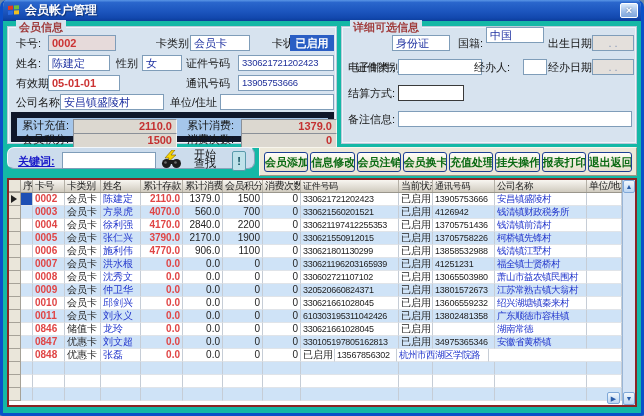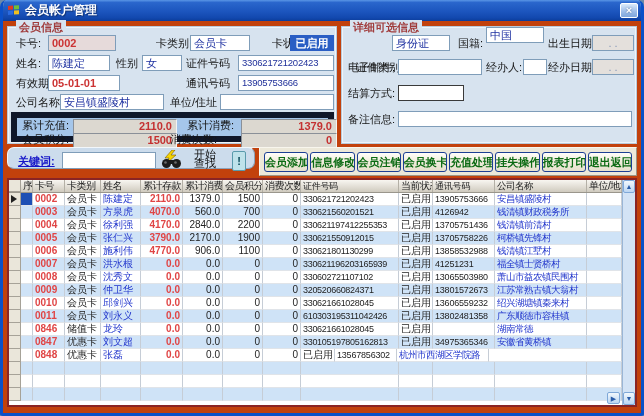--- a/index.html
+++ b/index.html
@@ -6,21 +6,21 @@
   html,body { background:#6d8aa8; font-family:"Liberation Sans","DejaVu Sans",sans-serif; }
   .window{ position:relative; width:644px; height:416px; border:3px solid #0b50c8; border-top:none;
            border-radius:7px 7px 3px 3px; overflow:hidden; background:#b6cde2; }
   
   .titlebar{ position:relative; height:21px; background:linear-gradient(180deg,#5a96e6 0%,#2a66cc 12%,#1c55be 55%,#1248ae 85%,#0c3d9a 100%);
              display:flex; align-items:center; padding:0 4px; }
   .title-text{ color:#ffffff; font-size:12px; font-weight:bold; margin-left:4px; text-shadow:1px 1px 1px #103070; }
   .close-btn{ position:absolute; right:3px; top:3px; width:18px; height:15px; border:1px solid #ffffff; border-radius:2px;
               background:linear-gradient(180deg,#dcebfa,#9cbce8 60%,#7ea6dc); color:#ffffff; font-size:11px; font-weight:bold;
               line-height:13px; text-align:center; cursor:pointer; text-shadow:0 0 2px #4a6a9a; }
-  .body{ position:absolute; left:0; top:21px; right:0; bottom:0; background:#c2410c; }
+  .body{ position:absolute; left:0; top:21px; right:0; bottom:0; background:#14b8a6; }
 
   
   .panel{ position:absolute; background:#d7e3ef; border:1px solid #b9cada; box-shadow:inset 0 0 0 1px #eef4fa; }
   .panel-title{ position:absolute; top:-7px; left:8px; background:#d7e3ef; color:#a03c3c; font-size:11px; font-weight:bold; padding:0 3px; }
   .lbl{ position:absolute; font-size:11px; color:#151515; white-space:nowrap; line-height:16px; }
   .field{ position:absolute; height:16px; background:#ffffff; border:1px solid #7f9db9; font-size:11px; line-height:14px;
           padding:0 3px; overflow:hidden; white-space:nowrap; color:#1c2fa0; }
   .field.ro{ background:#e6dada; color:#cc3333; font-weight:bold; }
   .field.dim{ background:#e4e0dc; color:#8898b8; text-align:center; }
   .field.dark{ border:1px solid #3a3a3a; color:#202020; }
@@ -116,37 +116,37 @@
       <span class="lbl" style="left:162px;top:67px;">单位/住址</span>
       <span class="field" style="left:212px;top:67px;width:114px;"></span>
 
       <div class="stats" style="left:3px;top:85px;width:323px;height:30px;">
         <span class="lbl" style="left:5px;top:0;line-height:15px;">累计充值:</span>
         <span class="sfield" style="left:56px;top:1px;width:104px;">2110.0</span>
         <span class="lbl" style="left:170px;top:0;line-height:15px;">累计消费:</span>
         <span class="sfield" style="left:224px;top:1px;width:96px;">1379.0</span>
         <span class="lbl" style="left:5px;top:14px;line-height:15px;">会员积分:</span>
         <span class="sfield" style="left:56px;top:15px;width:104px;">1500</span>
-        <span class="lbl" style="left:153px;top:14px;line-height:15px;">消费次数:</span>
+        <span class="lbl" style="left:170px;top:14px;line-height:15px;">消费次数:</span>
         <span class="sfield" style="left:224px;top:15px;width:96px;">0</span>
       </div>
     </div>
 
     <div class="panel" style="left:338px;top:5px;width:296px;height:118px;">
       <span class="panel-title">详细可选信息</span>
       <span class="lbl" style="left:14px;top:8px;margin-top:24px;">证件类别</span>
       <span class="combo" style="left:50px;top:8px;width:58px;">身份证</span>
       <span class="lbl" style="left:116px;top:8px;">国籍:</span>
       <span class="combo" style="left:144px;top:0;width:58px;">中国</span>
       <span class="lbl" style="left:206px;top:8px;">出生日期</span>
       <span class="field dim" style="left:250px;top:8px;width:42px;">. .</span>
 
       <span class="lbl" style="left:6px;top:32px;">电子邮件:</span>
       <span class="field" style="left:56px;top:32px;width:84px;"></span>
-      <span class="lbl" style="left:144px;top:32px;">经办人:</span>
+      <span class="lbl" style="left:132px;top:32px;">经办人:</span>
       <span class="field" style="left:181px;top:32px;width:24px;"></span>
       <span class="lbl" style="left:206px;top:32px;">经办日期</span>
       <span class="field dim" style="left:250px;top:32px;width:42px;">. .</span>
 
       <span class="lbl" style="left:6px;top:58px;">结算方式:</span>
       <span class="field dark" style="left:56px;top:58px;width:66px;"></span>
 
       <span class="lbl" style="left:6px;top:84px;">备注信息:</span>
       <span class="field" style="left:56px;top:84px;width:234px;"></span>
     </div>

